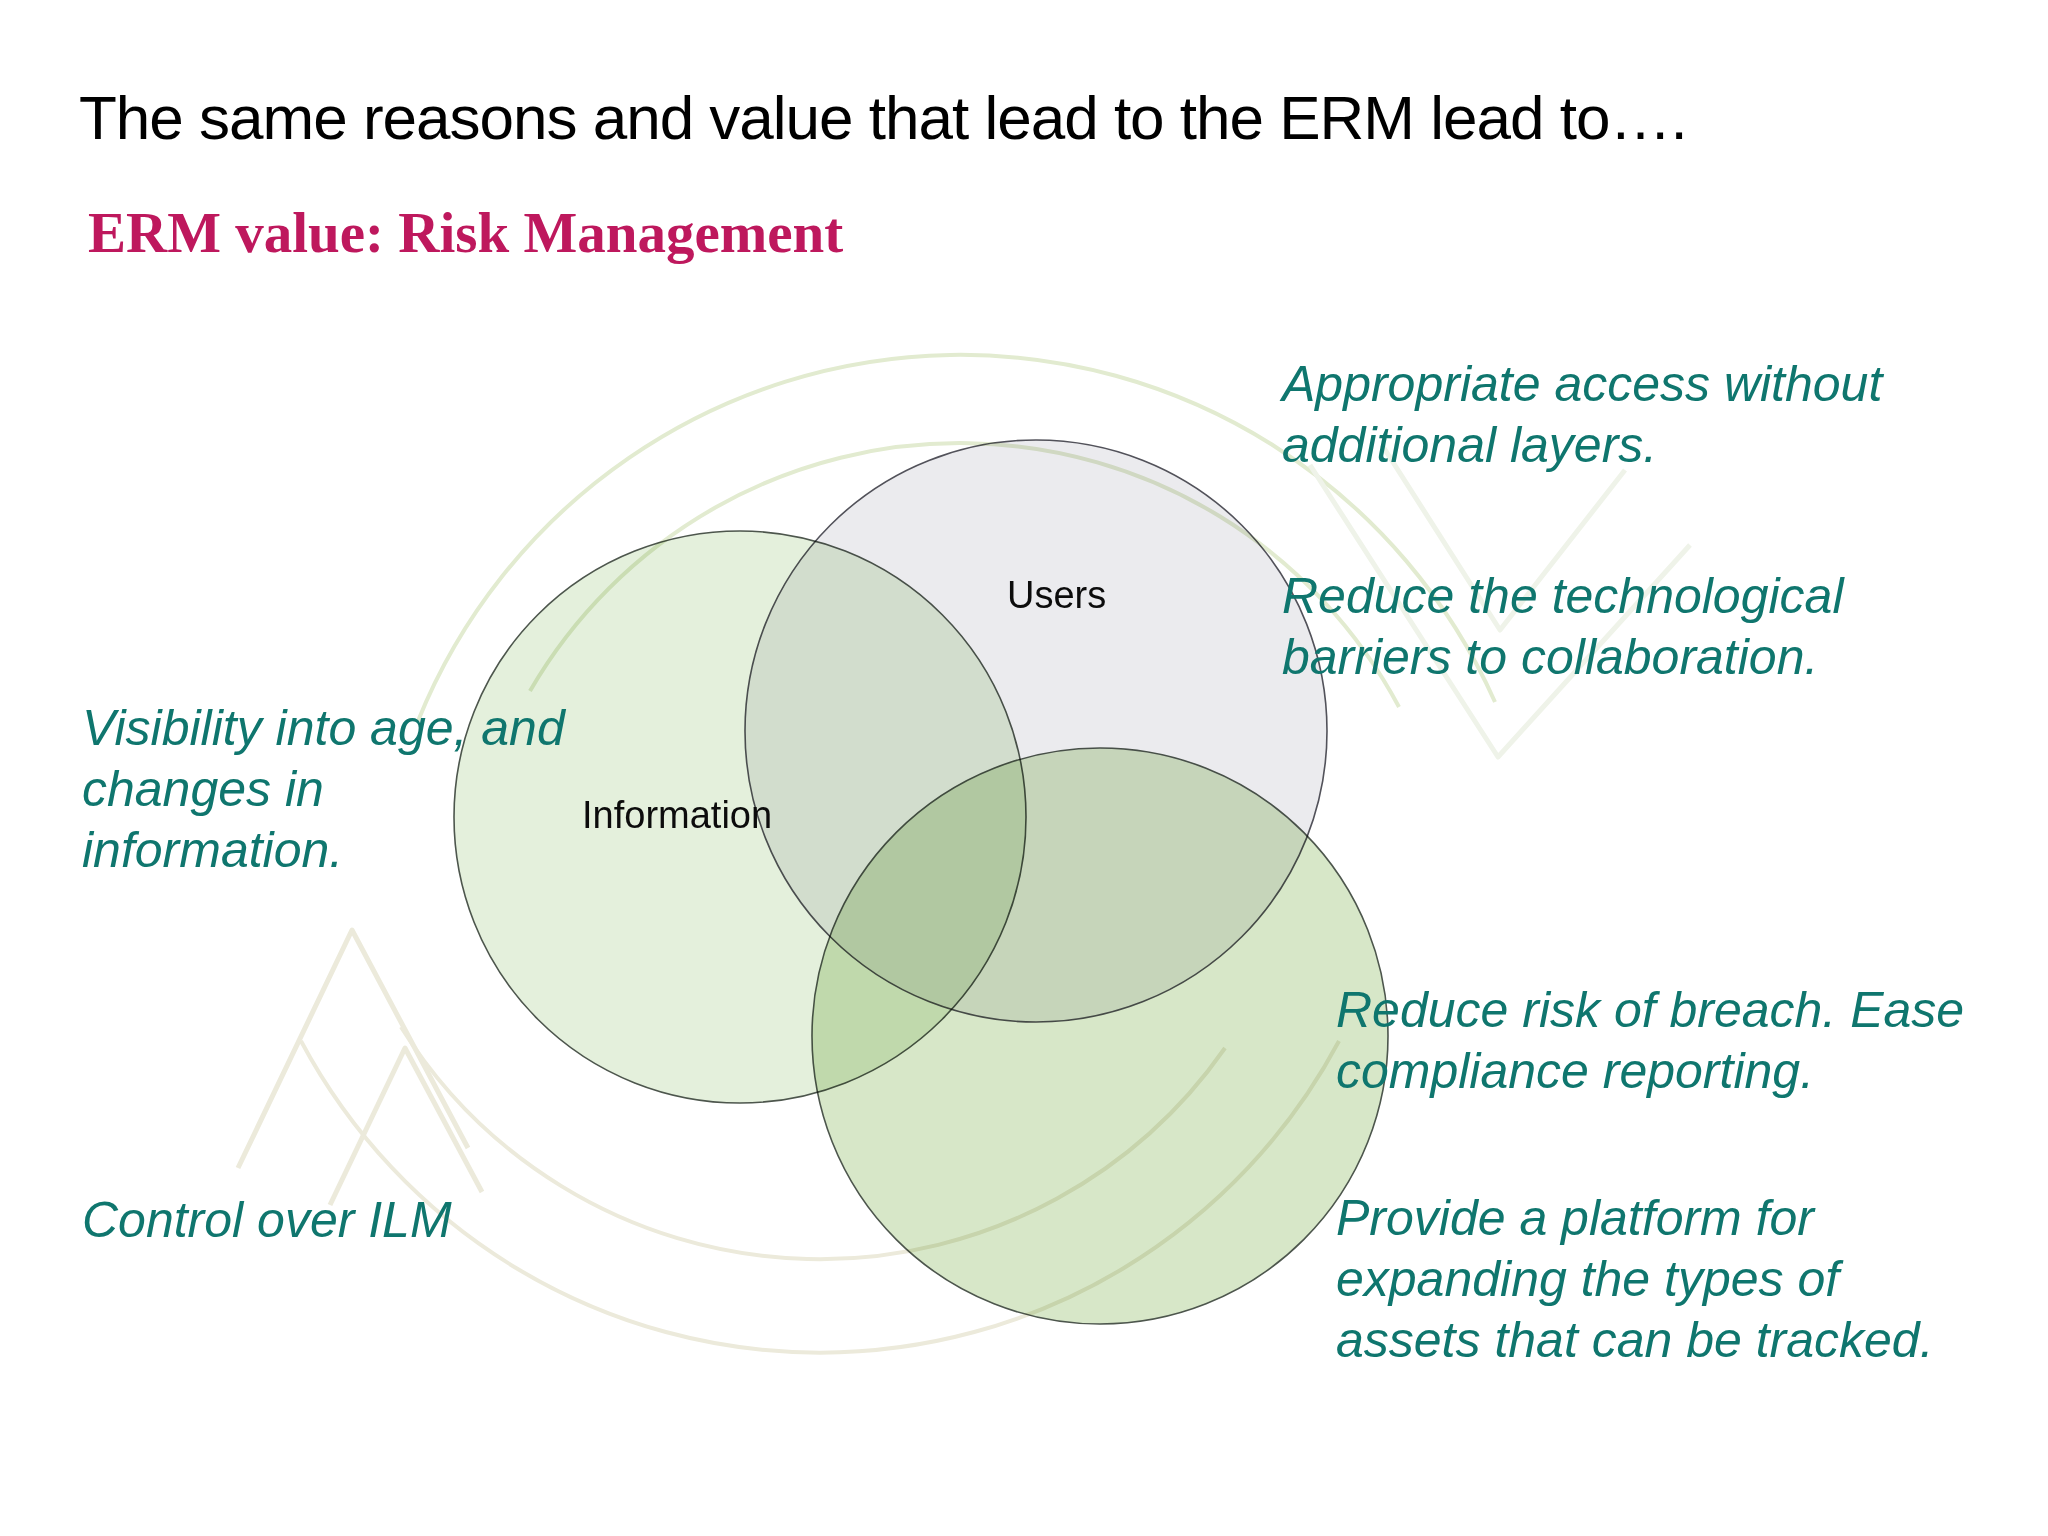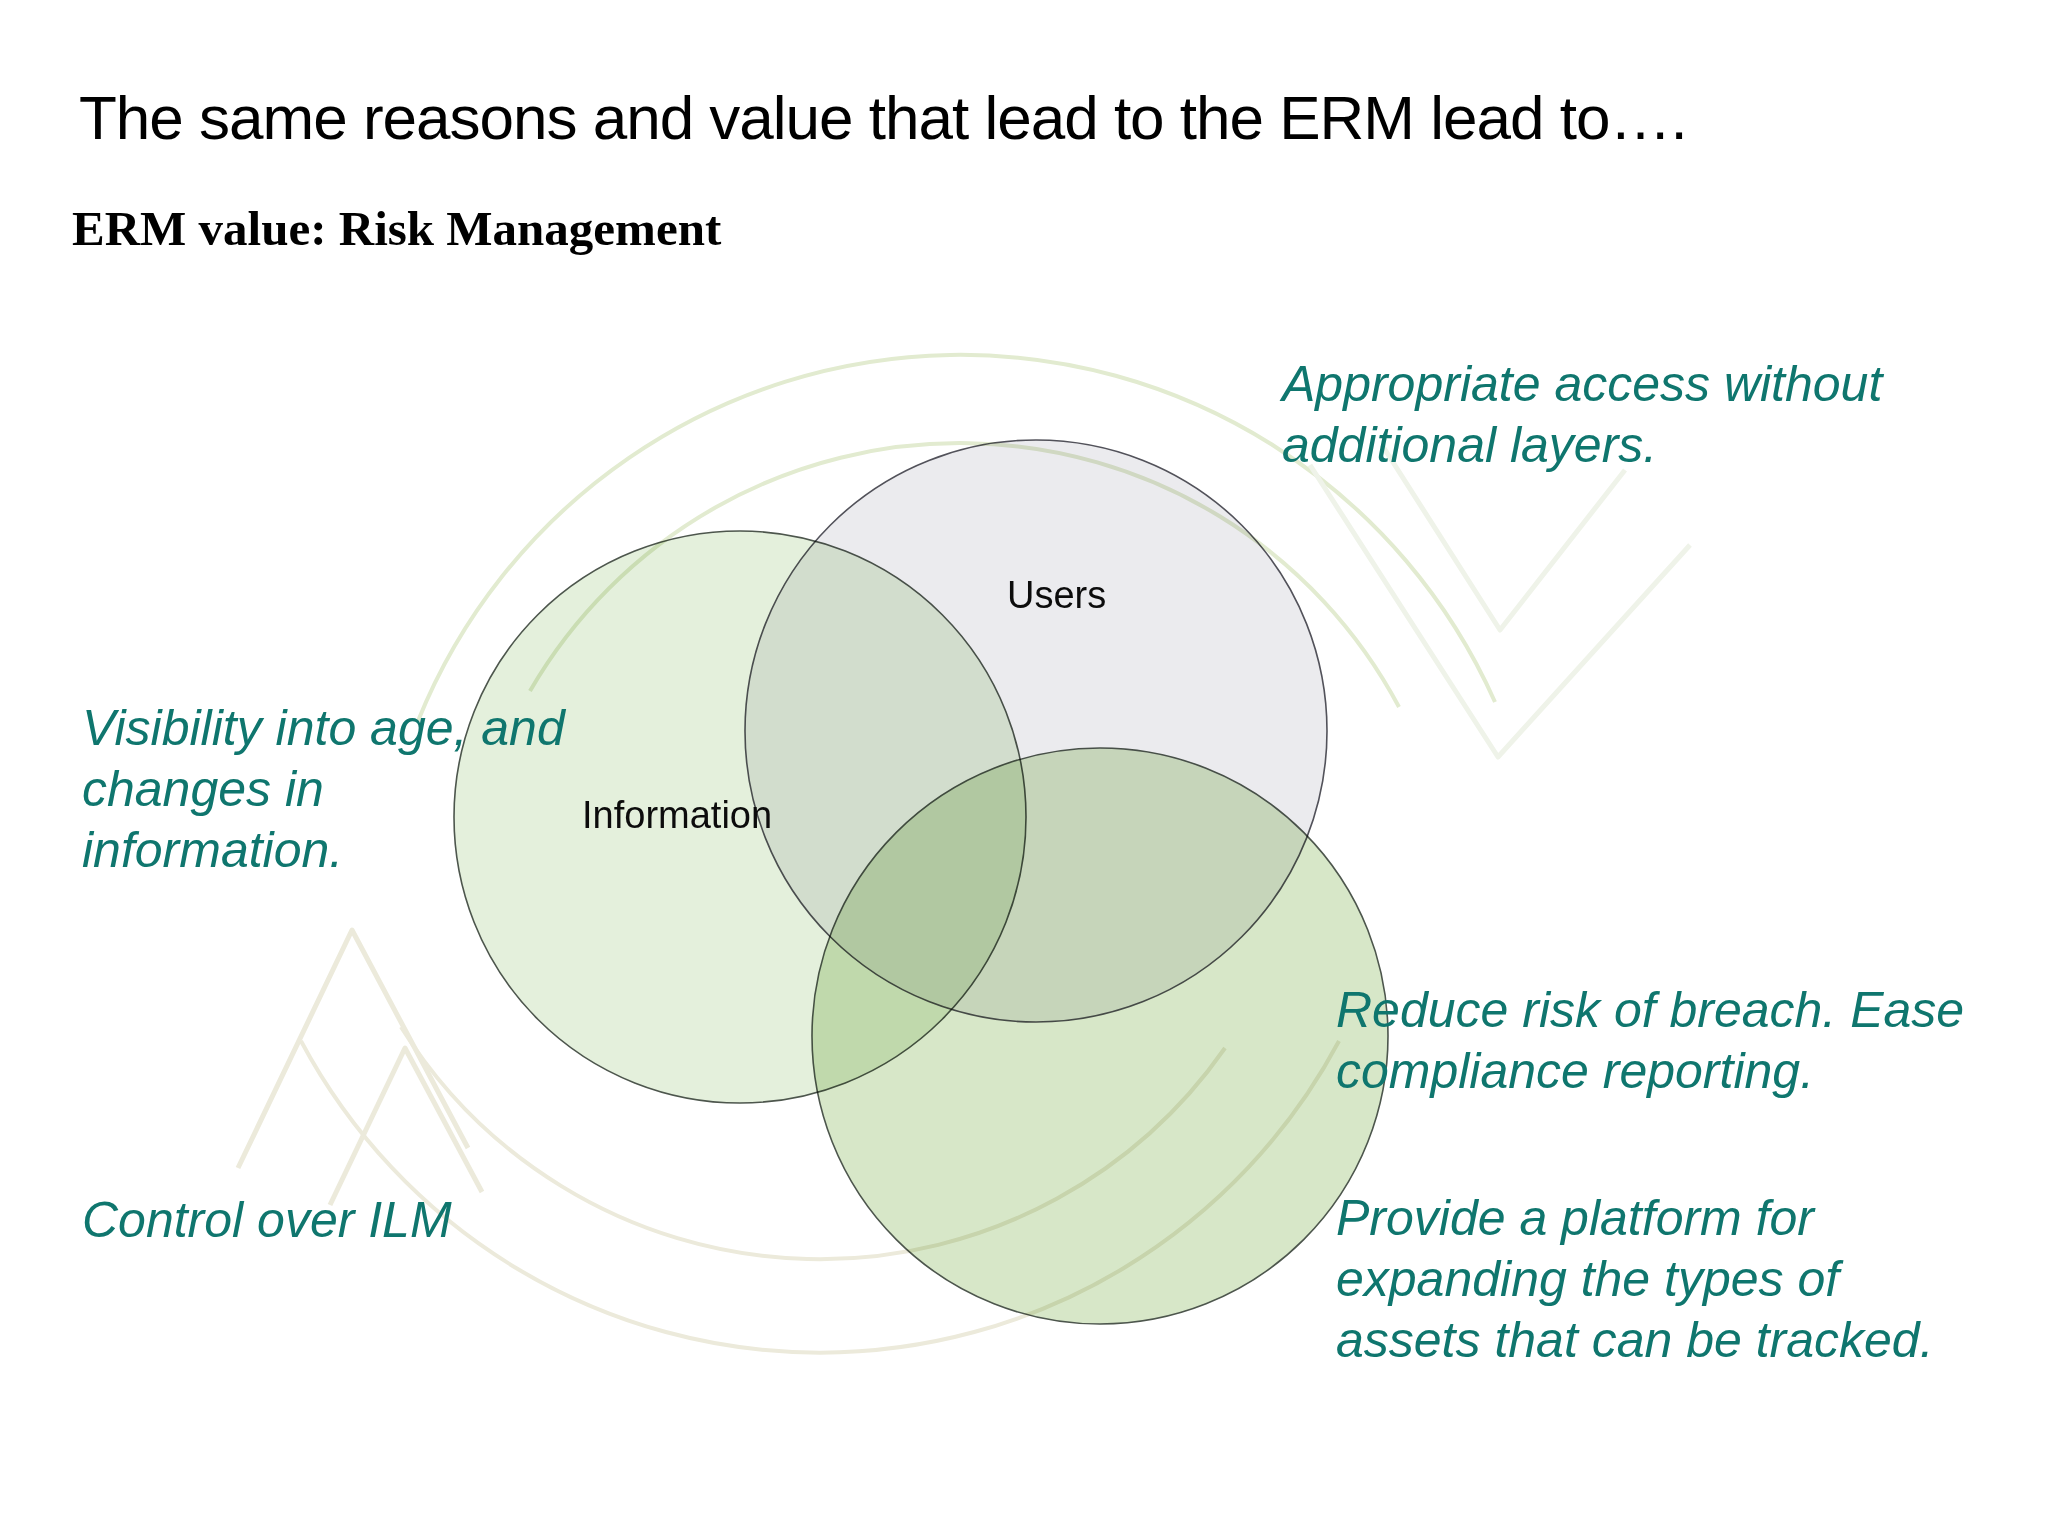--- a/index.html
+++ b/index.html
@@ -12,25 +12,25 @@
   }
   .abs{position:absolute;}
   .title{
     left:79px;top:84px;width:1880px;
     font-size:62px;line-height:1.1;
     letter-spacing:-1px;
     color:#000000;
     white-space:nowrap;
   }
   .subtitle{
-    left:72px;top:200px;width:1200px;
+    left:88px;top:200px;width:1200px;
     font-family:"Liberation Serif", serif;
     font-weight:bold;
-    font-size:49px;
-    color:#000000;
+    font-size:57px;
+    color:#be185d;
   }
   .note{
     font-size:50px;
     font-style:italic;
     line-height:1.22;
     color:#0f766e;
     white-space:pre-line;
   }
   .venn-label{
     font-size:38px;
@@ -76,19 +76,21 @@
   <div class="abs venn-label" style="left:1007px;top:574px;">Users</div>
   <div class="abs venn-label" style="left:582px;top:794px;">Information</div>
 
   <div class="abs note" style="left:82px;top:698px;width:560px;">Visibility into age, and
 changes in
 information.</div>
   <div class="abs note" style="left:82px;top:1190px;width:560px;">Control over ILM</div>
 
   <div class="abs note" style="left:1282px;top:354px;width:700px;">Appropriate access without
 additional layers.</div>
+  <div class="abs note" style="left:1282px;top:566px;width:700px;">Reduce the technological
+barriers to collaboration.</div>
   <div class="abs note" style="left:1336px;top:1188px;width:680px;">Provide a platform for
 expanding the types of
 assets that can be tracked.</div>
   <div class="abs note" style="left:1336px;top:980px;width:680px;">Reduce risk of breach. Ease
 compliance reporting.</div>
 
 </div>
 
 </body></html>

